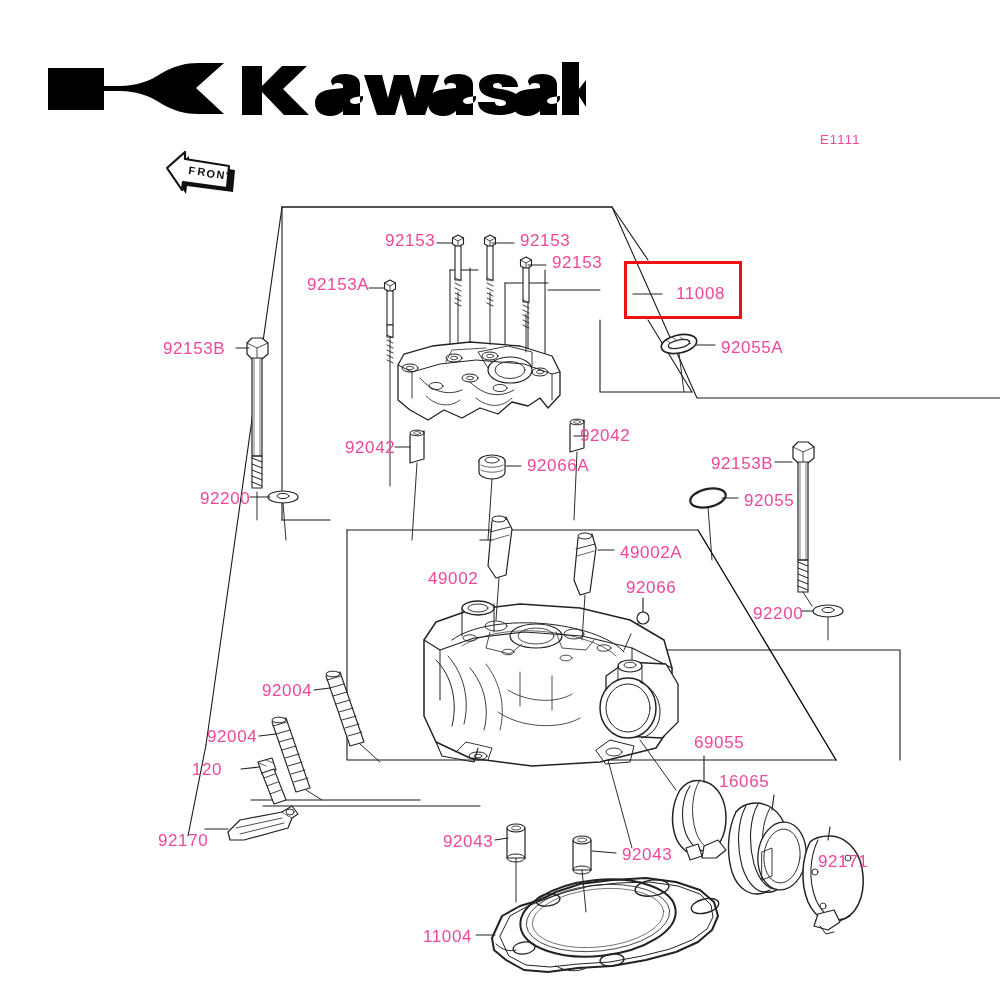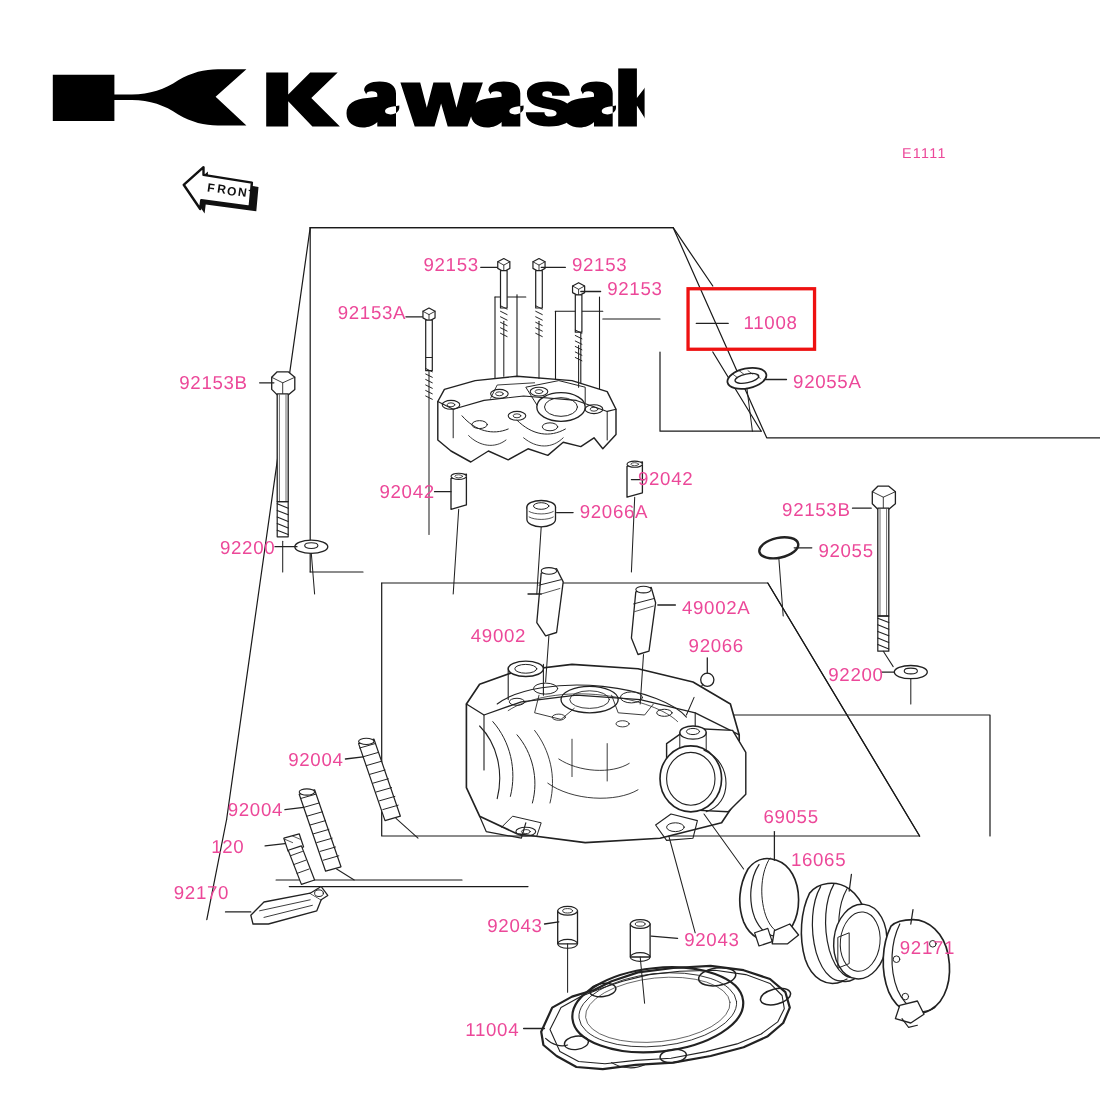--- a/index.html
+++ b/index.html
@@ -484,21 +484,21 @@
   <div class="lbl" style="left:721px;top:339px;text-align:center;">92055A</div>
   <div class="lbl" style="left:711px;top:455px;">92153B</div>
   <div class="lbl" style="left:744px;top:492px;">92055</div>
   <div class="lbl" style="left:753px;top:605px;">92200</div>
   <div class="lbl" style="left:428px;top:530px;margin-top:40px;">49002</div>
   <div class="lbl" style="left:620px;top:544px;">49002A</div>
   <div class="lbl" style="left:626px;top:579px;">92066</div>
   <div class="lbl" style="left:262px;top:682px;">92004</div>
   <div class="lbl" style="left:207px;top:728px;">92004</div>
   <div class="lbl" style="left:192px;top:761px;">120</div>
-  <div class="lbl" style="left:158px;top:803px;">92170</div>
+  <div class="lbl" style="left:158px;top:832px;">92170</div>
   <div class="lbl" style="left:443px;top:833px;">92043</div>
   <div class="lbl" style="left:622px;top:846px;">92043</div>
   <div class="lbl" style="left:423px;top:928px;text-align:right;">11004</div>
   <div class="lbl" style="left:694px;top:734px;">69055</div>
   <div class="lbl" style="left:719px;top:773px;">16065</div>
   <div class="lbl" style="left:818px;top:805px;margin-top:48px;">92171</div>
 
 </div>
 
 </body></html>

